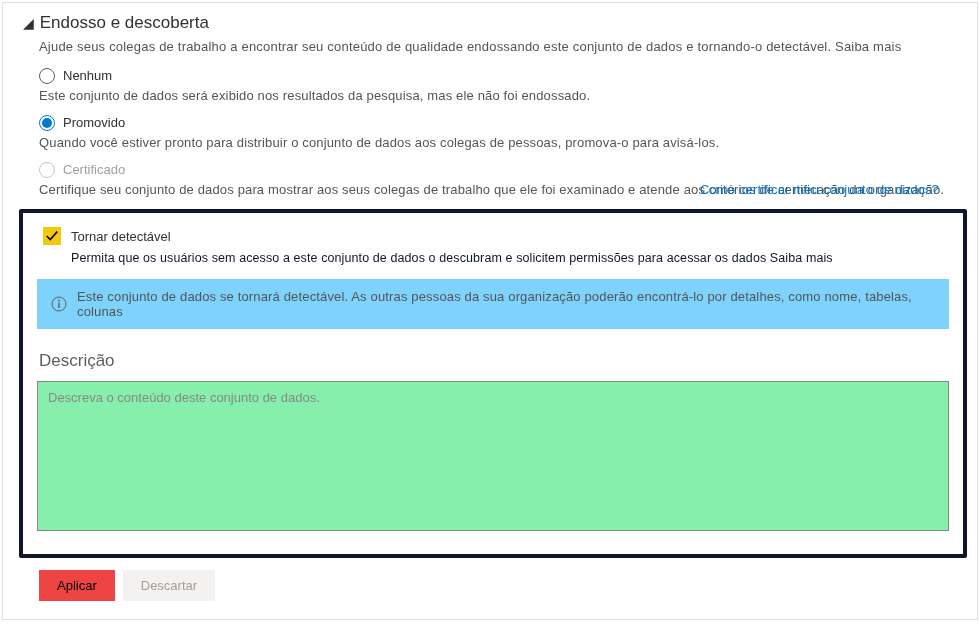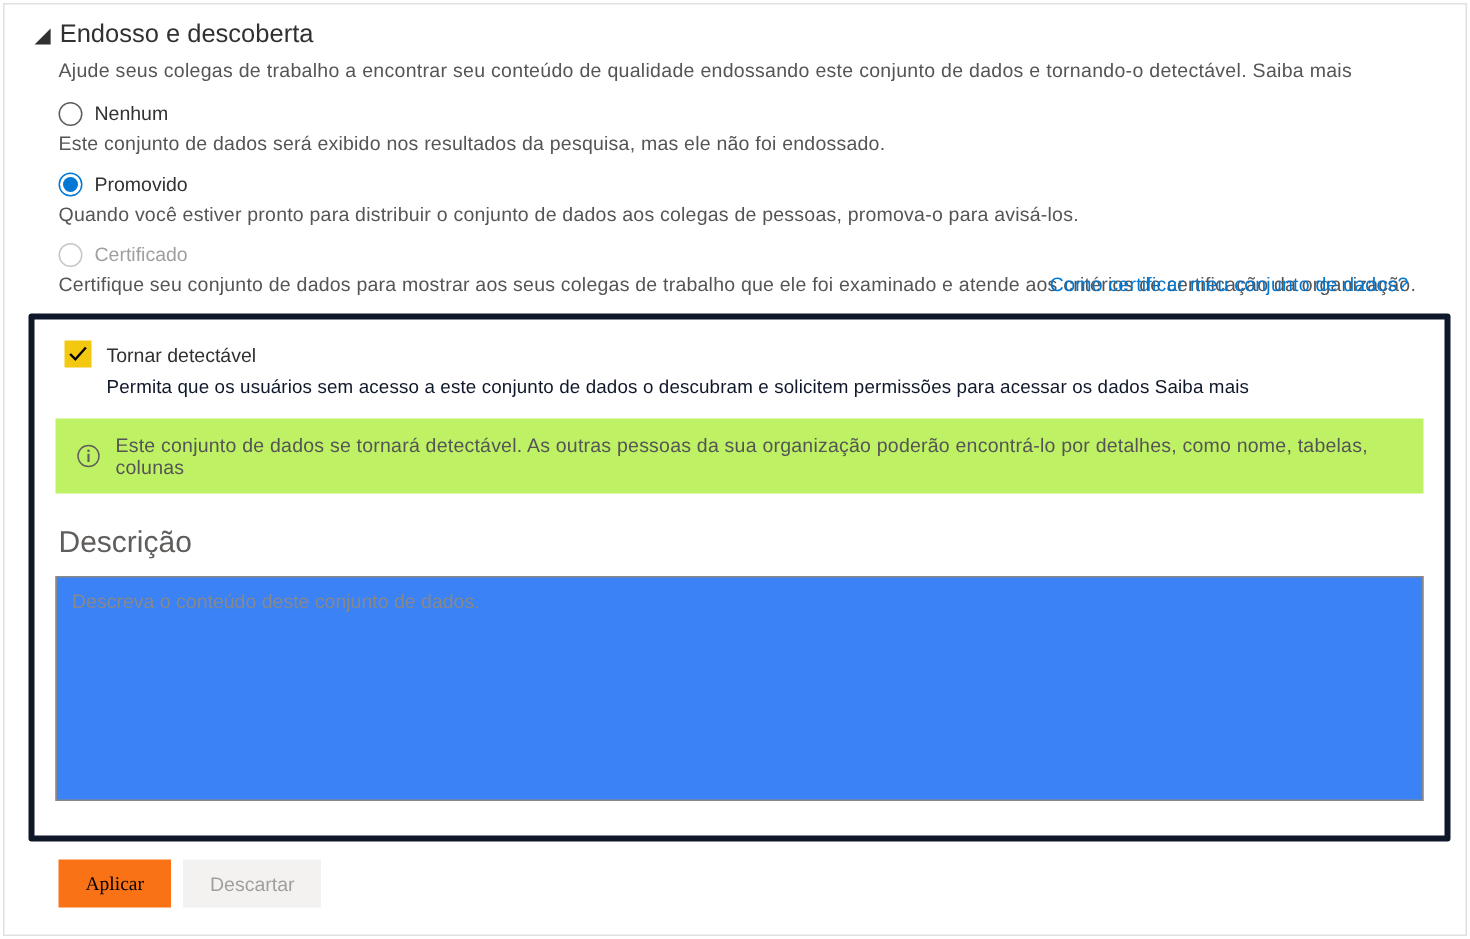--- a/index.html
+++ b/index.html
@@ -133,51 +133,51 @@
     color: #323130;
   }
   .checkbox-help {
     font-size: 12.5px;
     color: #0f172a;
     padding-left: 34px;
     margin-bottom: 14px;
     letter-spacing: 0.1px;
   }
   .info-banner {
-    background: #bef264;
+    background: #7dd3fc;
     padding: 10px 14px;
     display: flex;
     align-items: center;
     gap: 10px;
     margin-bottom: 22px;
     font-size: 13px;
     color: #555;
     letter-spacing: 0.15px;
   }
   .info-icon {
     width: 16px;
     height: 16px;
     flex-shrink: 0;
   }
   .desc-label {
-    font-size: 20px;
+    font-size: 17px;
     color: #605e5c;
     margin-bottom: 10px;
     padding-left: 2px;
   }
   .desc-textarea {
     width: 100%;
     height: 150px;
     border: 1px solid #8a8886;
     padding: 8px 10px;
     font-family: inherit;
     font-size: 13px;
     color: #323130;
     resize: none;
-    background: #3b82f6;
+    background: #86efac;
   }
   .desc-textarea::placeholder {
     color: #888;
   }
   .char-count {
     text-align: right;
     font-size: 12px;
     color: #a19f9d;
     padding: 4px 20px 0 0;
   }
@@ -187,23 +187,22 @@
     padding: 12px 0 0 36px;
   }
   .btn {
     padding: 8px 18px;
     font-size: 13px;
     border: none;
     cursor: pointer;
     font-family: inherit;
   }
   .btn-primary {
-    background: #f97316;
+    background: #ef4444;
     color: #000;
-    font-family: Liberation Serif, serif;
   }
   .btn-secondary {
     background: #f3f2f1;
     color: #a19f9d;
   }
 </style>
 </head>
 <body>
 
 <div class="outer-border">

